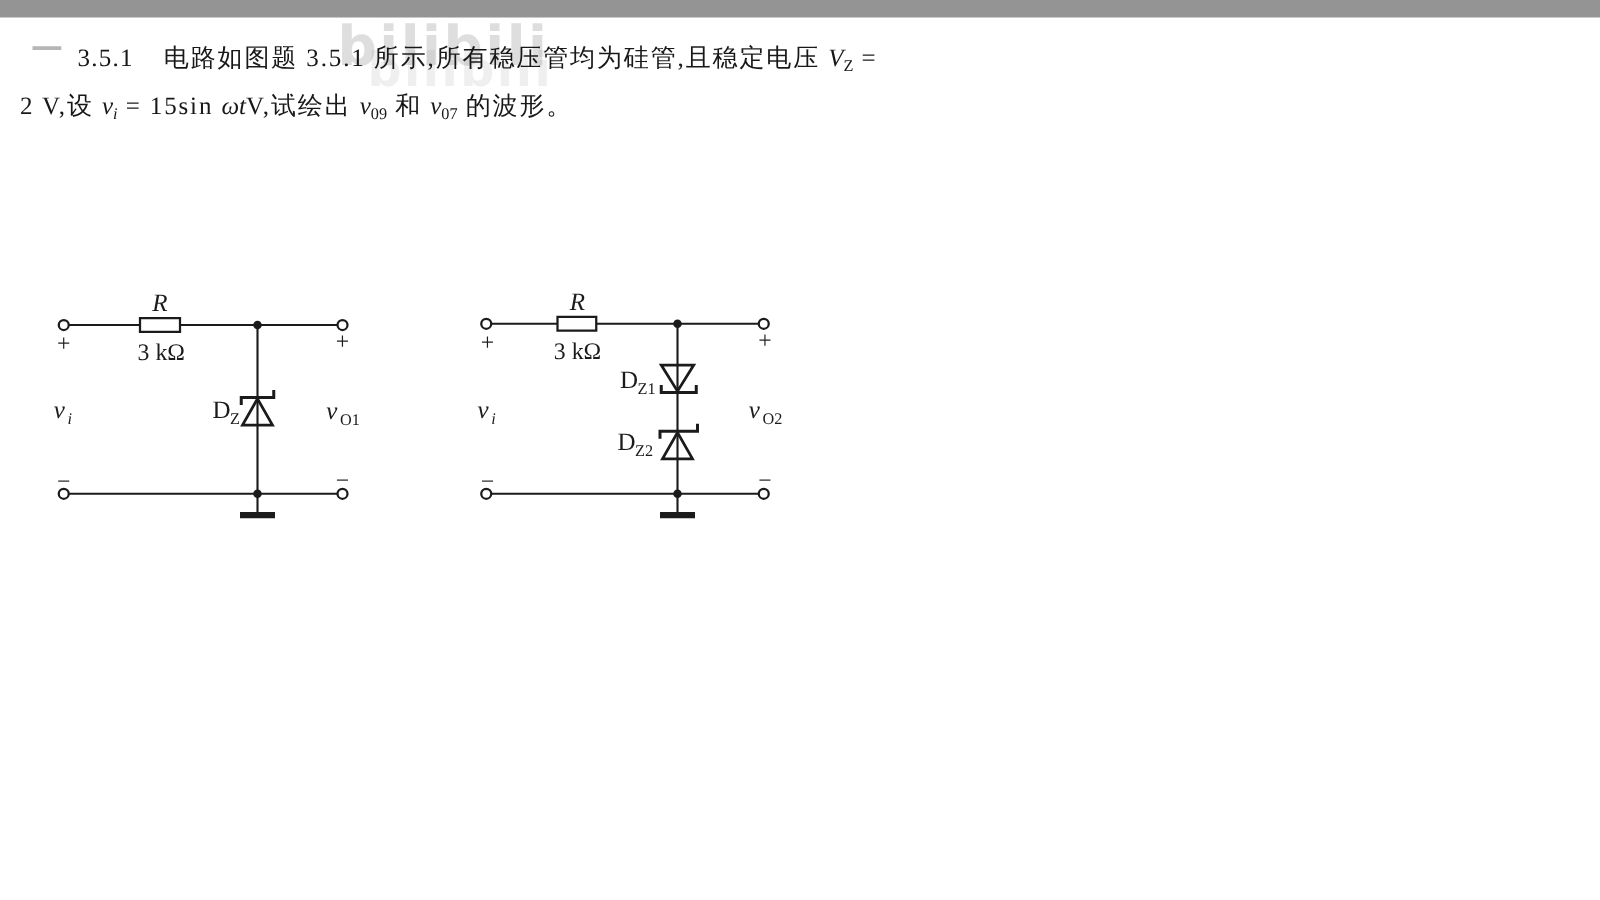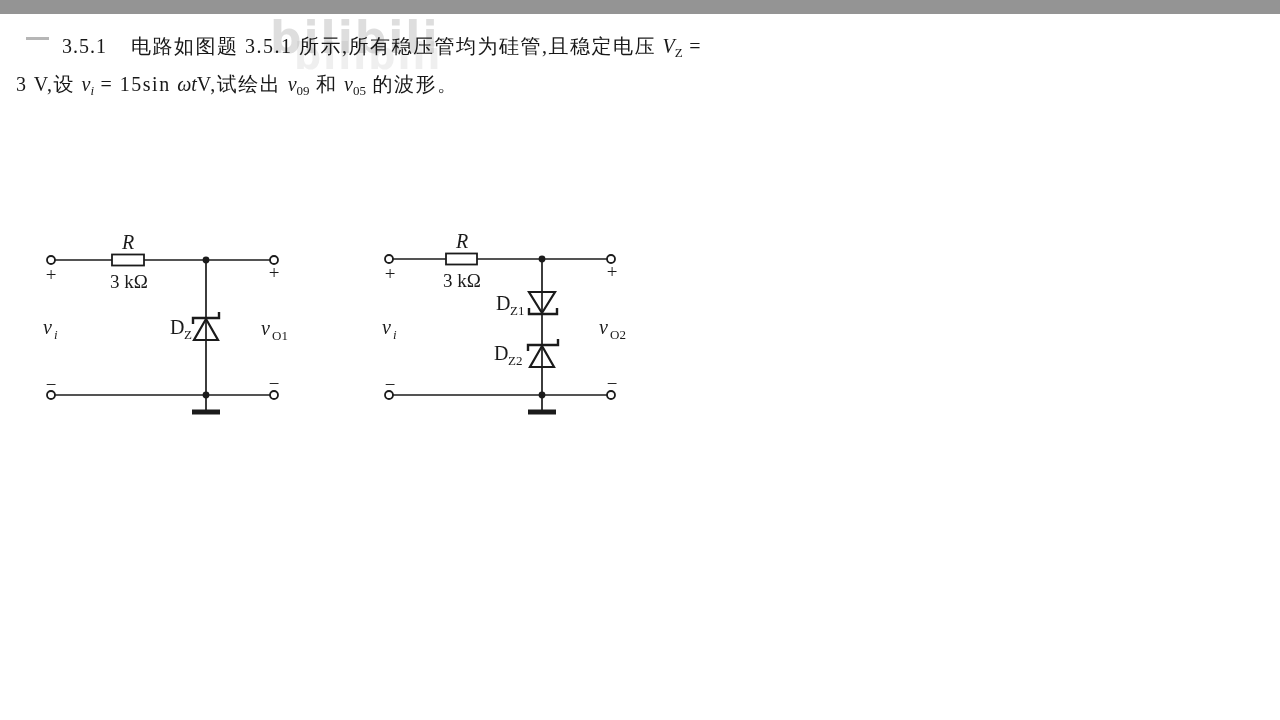--- a/index.html
+++ b/index.html
@@ -36,21 +36,21 @@
   <span class="watermark wm2">bilibili</span>
 
   <div class="strike"></div>
 
   <div class="tline line1">
     <span class="pnum">3.5.1</span><span>电路如图题 3.5.1 所示,所有稳压管均为硅管,且稳定电压</span>
     <span class="mvar">V</span><sub>Z</sub><span> =</span>
   </div>
 
   <div class="tline line2">
-    <span>3 V,设 </span><span class="mvar">v</span><sub class="mvar">i</sub><span> = 15sin </span><span class="mvar">ωt</span><span>V,试绘出 </span><span class="mvar">v</span><sub>09</sub><span> 和 </span><span class="mvar">v</span><sub>05</sub><span> 的波形。</span>
+    <span>2 V,设 </span><span class="mvar">v</span><sub class="mvar">i</sub><span> = 15sin </span><span class="mvar">ωt</span><span>V,试绘出 </span><span class="mvar">v</span><sub>09</sub><span> 和 </span><span class="mvar">v</span><sub>07</sub><span> 的波形。</span>
   </div>
 
   <svg width="1280" height="720" viewBox="0 0 1280 720" style="position:absolute;left:0;top:0;" fill="none" stroke="#1b1b1b" stroke-width="1.7" stroke-linecap="butt">
 
     <g>
       <path d="M55 260 H112"></path>
       <path d="M144 260 H270"></path>
       <path d="M55 395 H270"></path>
       <path d="M206 260 V395"></path>
 

